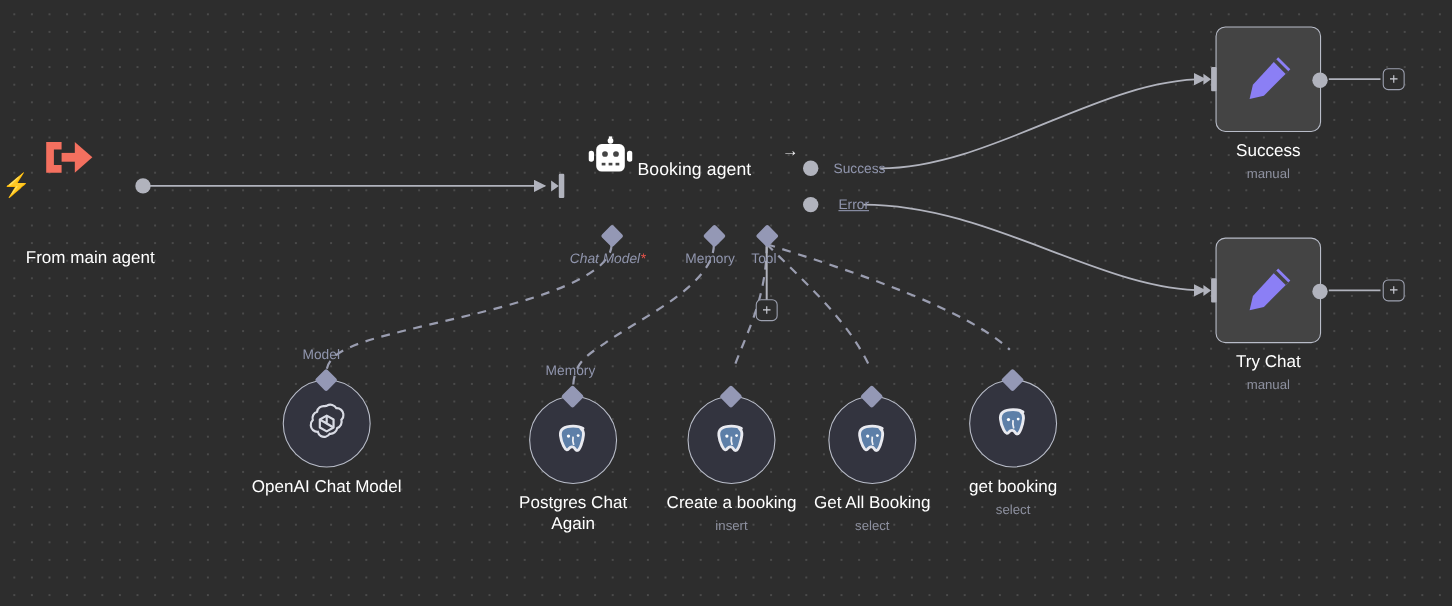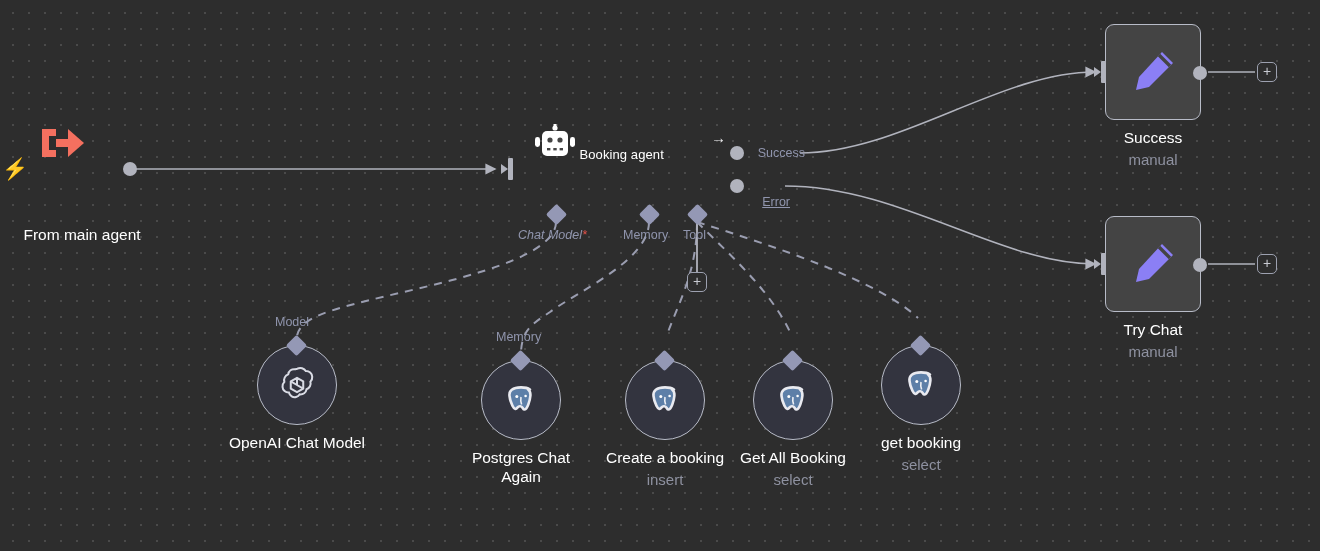--- a/index.html
+++ b/index.html
@@ -31,21 +31,21 @@
     width:96px; height:96px;
     border-radius:48px 9px 9px 48px;
   }
   .agent-box {
     width:224px; height:92px;
     border-radius:9px;
     justify-content:flex-start;
     padding-left:22px; gap:20px;
   }
   .agent-label {
-    color:#fff; font-size:13px; letter-spacing:.1px;
+    color:#fff; font-size:16px; letter-spacing:.1px;
   }
   .corner-arrow {
     position:absolute; top:7px; right:11px;
     color:#f0f0f2; font-size:15px; line-height:1;
   }
 
   
   .circle {
     width:80px; height:80px; border-radius:50%;
     background:#33343f; border:1.5px solid #b8bcc8;
@@ -54,21 +54,21 @@
 
   
   .caption {
     position:absolute; left:50%; transform:translateX(-50%);
     color:#fff; font-size:15.5px; white-space:nowrap; text-align:center;
     line-height:19px;
   }
   .caption.wrap { white-space:normal; width:130px; }
   .subcaption {
     position:absolute; left:50%; transform:translateX(-50%);
-    color:#8e91a0; font-size:15px; white-space:nowrap; text-align:center;
+    color:#8e91a0; font-size:12px; white-space:nowrap; text-align:center;
   }
 
   
   .port-dot {
     position:absolute; width:14px; height:14px; border-radius:50%;
     background:#b1b3bd;
   }
   .port-label {
     position:absolute; color:#9095ad; font-size:12.5px; white-space:nowrap;
   }
@@ -161,21 +161,21 @@
         <rect x="12" y="25" width="3.4" height="2.4" fill="#444"></rect>
         <rect x="18.3" y="25" width="3.4" height="2.4" fill="#444"></rect>
         <rect x="24.6" y="25" width="3.4" height="2.4" fill="#444"></rect>
       </svg>
       <span class="agent-label">Booking agent</span>
 
       
       <div class="port-dot" style="right:-7px; top:23px;"></div>
       <div class="port-dot" style="right:-7px; top:56px;"></div>
       <div class="port-label" style="right:-68px; top:23px;">Success</div>
-      <div class="port-label" style="right:-53px; top:72px;text-decoration:underline;">Error</div>
+      <div class="port-label" style="right:-53px; top:56px;text-decoration:underline;">Error</div>
 
       
       <div class="diamond" style="left:36px; bottom:-7px;"></div>
       <div class="diamond" style="left:129px; bottom:-7px;"></div>
       <div class="diamond" style="left:177px; bottom:-7px;"></div>
     </div>
 
     <div class="port-label" style="left:5px; top:105px;font-style:italic;">
       <span>Chat Model</span><span class="asterisk">*</span>
     </div>

